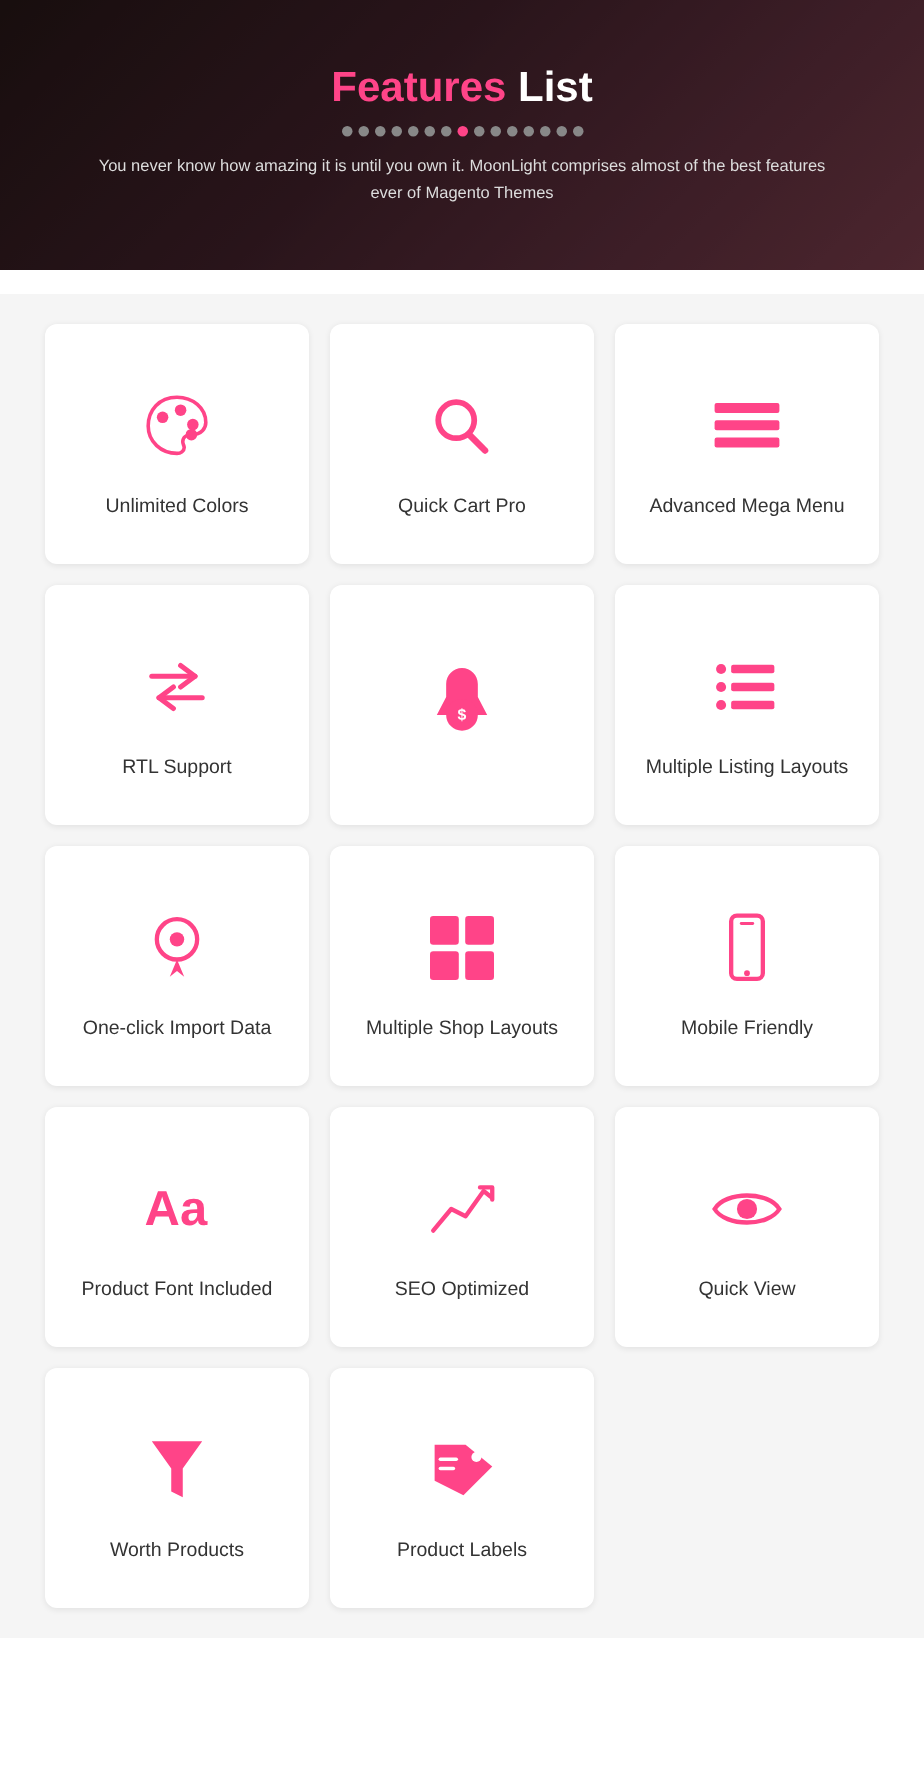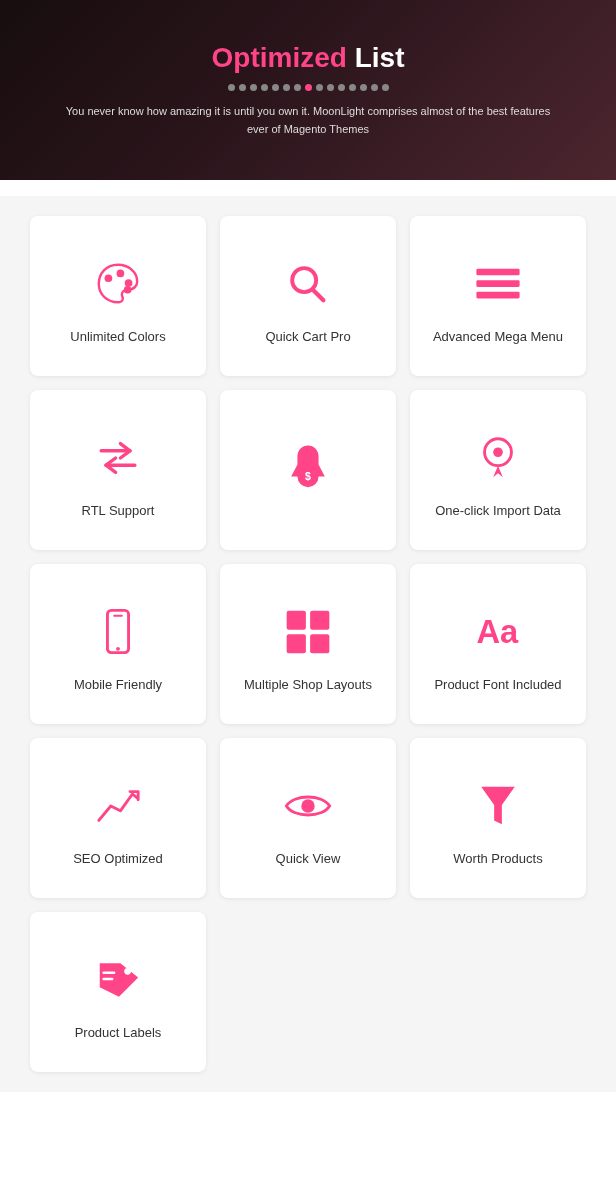--- a/index.html
+++ b/index.html
@@ -123,21 +123,21 @@
       fill: #ff4488;
     }
   </style>
 </head>
 <body>
 
 <div class="hero-section">
   <div class="hero-bg-overlay"></div>
   <div class="hero-content">
     <h1 class="hero-title">
-      <span class="highlight">Optimized</span>
+      <span class="highlight">Features</span>
       <span class="normal"> List</span>
     </h1>
     <div class="dots-row" id="dots-container">
         <div class="dot"></div>
         <div class="dot"></div>
         <div class="dot"></div>
         <div class="dot"></div>
         <div class="dot"></div>
         <div class="dot"></div>
         <div class="dot"></div>
@@ -202,51 +202,64 @@
       <div class="feature-icon">
         <svg class="icon-svg" viewBox="0 0 80 100" xmlns="http://www.w3.org/2000/svg">
       <path d="M40 5 C28 5 18 15 18 27 L18 45 L5 70 L75 70 L62 45 L62 27 C62 15 52 5 40 5Z" fill="#ff4488"></path>
       <circle cx="40" cy="70" r="22" fill="#ff4488"></circle>
       <text x="40" y="77" text-anchor="middle" font-size="22" font-weight="bold" fill="white">$</text>
     </svg>
       </div>
     </div>
     <div class="feature-card">
       <div class="feature-icon">
+        <svg class="icon-svg" viewBox="0 0 100 90" xmlns="http://www.w3.org/2000/svg">
+      <circle cx="14" cy="20" r="7" fill="#ff4488"></circle>
+      <rect x="28" y="14" width="60" height="12" rx="3" fill="#ff4488"></rect>
+      <circle cx="14" cy="45" r="7" fill="#ff4488"></circle>
+      <rect x="28" y="39" width="60" height="12" rx="3" fill="#ff4488"></rect>
+      <circle cx="14" cy="70" r="7" fill="#ff4488"></circle>
+      <rect x="28" y="64" width="60" height="12" rx="3" fill="#ff4488"></rect>
+    </svg>
+      </div>
+      <div class="feature-label">Multiple Listing Layouts</div>
+    </div>
+    <div class="feature-card">
+      <div class="feature-icon">
         <svg class="icon-svg" viewBox="0 0 90 100" xmlns="http://www.w3.org/2000/svg">
       <circle cx="45" cy="38" r="28" stroke="#ff4488" stroke-width="6" fill="none"></circle>
       <circle cx="45" cy="38" r="10" fill="#ff4488"></circle>
       <path d="M45 66 L35 90 L45 82 L55 90 Z" fill="#ff4488"></path>
     </svg>
       </div>
       <div class="feature-label">One-click Import Data</div>
-    </div>
-    <div class="feature-card">
-      <div class="feature-icon">
-        <svg class="icon-svg" viewBox="0 0 60 100" xmlns="http://www.w3.org/2000/svg">
-      <rect x="8" y="5" width="44" height="88" rx="8" stroke="#ff4488" stroke-width="6" fill="none"></rect>
-      <circle cx="30" cy="85" r="4" fill="#ff4488"></circle>
-      <line x1="22" y1="16" x2="38" y2="16" stroke="#ff4488" stroke-width="4" stroke-linecap="round"></line>
-    </svg>
-      </div>
-      <div class="feature-label">Mobile Friendly</div>
     </div>
     <div class="feature-card">
       <div class="feature-icon">
         <svg class="icon-svg" viewBox="0 0 90 90" xmlns="http://www.w3.org/2000/svg">
       <rect x="5" y="5" width="36" height="36" rx="4" fill="#ff4488"></rect>
       <rect x="49" y="5" width="36" height="36" rx="4" fill="#ff4488"></rect>
       <rect x="5" y="49" width="36" height="36" rx="4" fill="#ff4488"></rect>
       <rect x="49" y="49" width="36" height="36" rx="4" fill="#ff4488"></rect>
     </svg>
       </div>
       <div class="feature-label">Multiple Shop Layouts</div>
     </div>
     <div class="feature-card">
       <div class="feature-icon">
+        <svg class="icon-svg" viewBox="0 0 60 100" xmlns="http://www.w3.org/2000/svg">
+      <rect x="8" y="5" width="44" height="88" rx="8" stroke="#ff4488" stroke-width="6" fill="none"></rect>
+      <circle cx="30" cy="85" r="4" fill="#ff4488"></circle>
+      <line x1="22" y1="16" x2="38" y2="16" stroke="#ff4488" stroke-width="4" stroke-linecap="round"></line>
+    </svg>
+      </div>
+      <div class="feature-label">Mobile Friendly</div>
+    </div>
+    <div class="feature-card">
+      <div class="feature-icon">
         <svg class="icon-svg" viewBox="0 0 100 80" xmlns="http://www.w3.org/2000/svg">
       <text x="5" y="62" font-size="68" font-weight="bold" fill="#ff4488" font-family="Arial">Aa</text>
     </svg>
       </div>
       <div class="feature-label">Product Font Included</div>
     </div>
     <div class="feature-card">
       <div class="feature-icon">
         <svg class="icon-svg" viewBox="0 0 100 90" xmlns="http://www.w3.org/2000/svg">
       <polyline points="10,75 35,45 55,55 80,20 90,28" stroke="#ff4488" stroke-width="6" fill="none" stroke-linecap="round" stroke-linejoin="round"></polyline>

